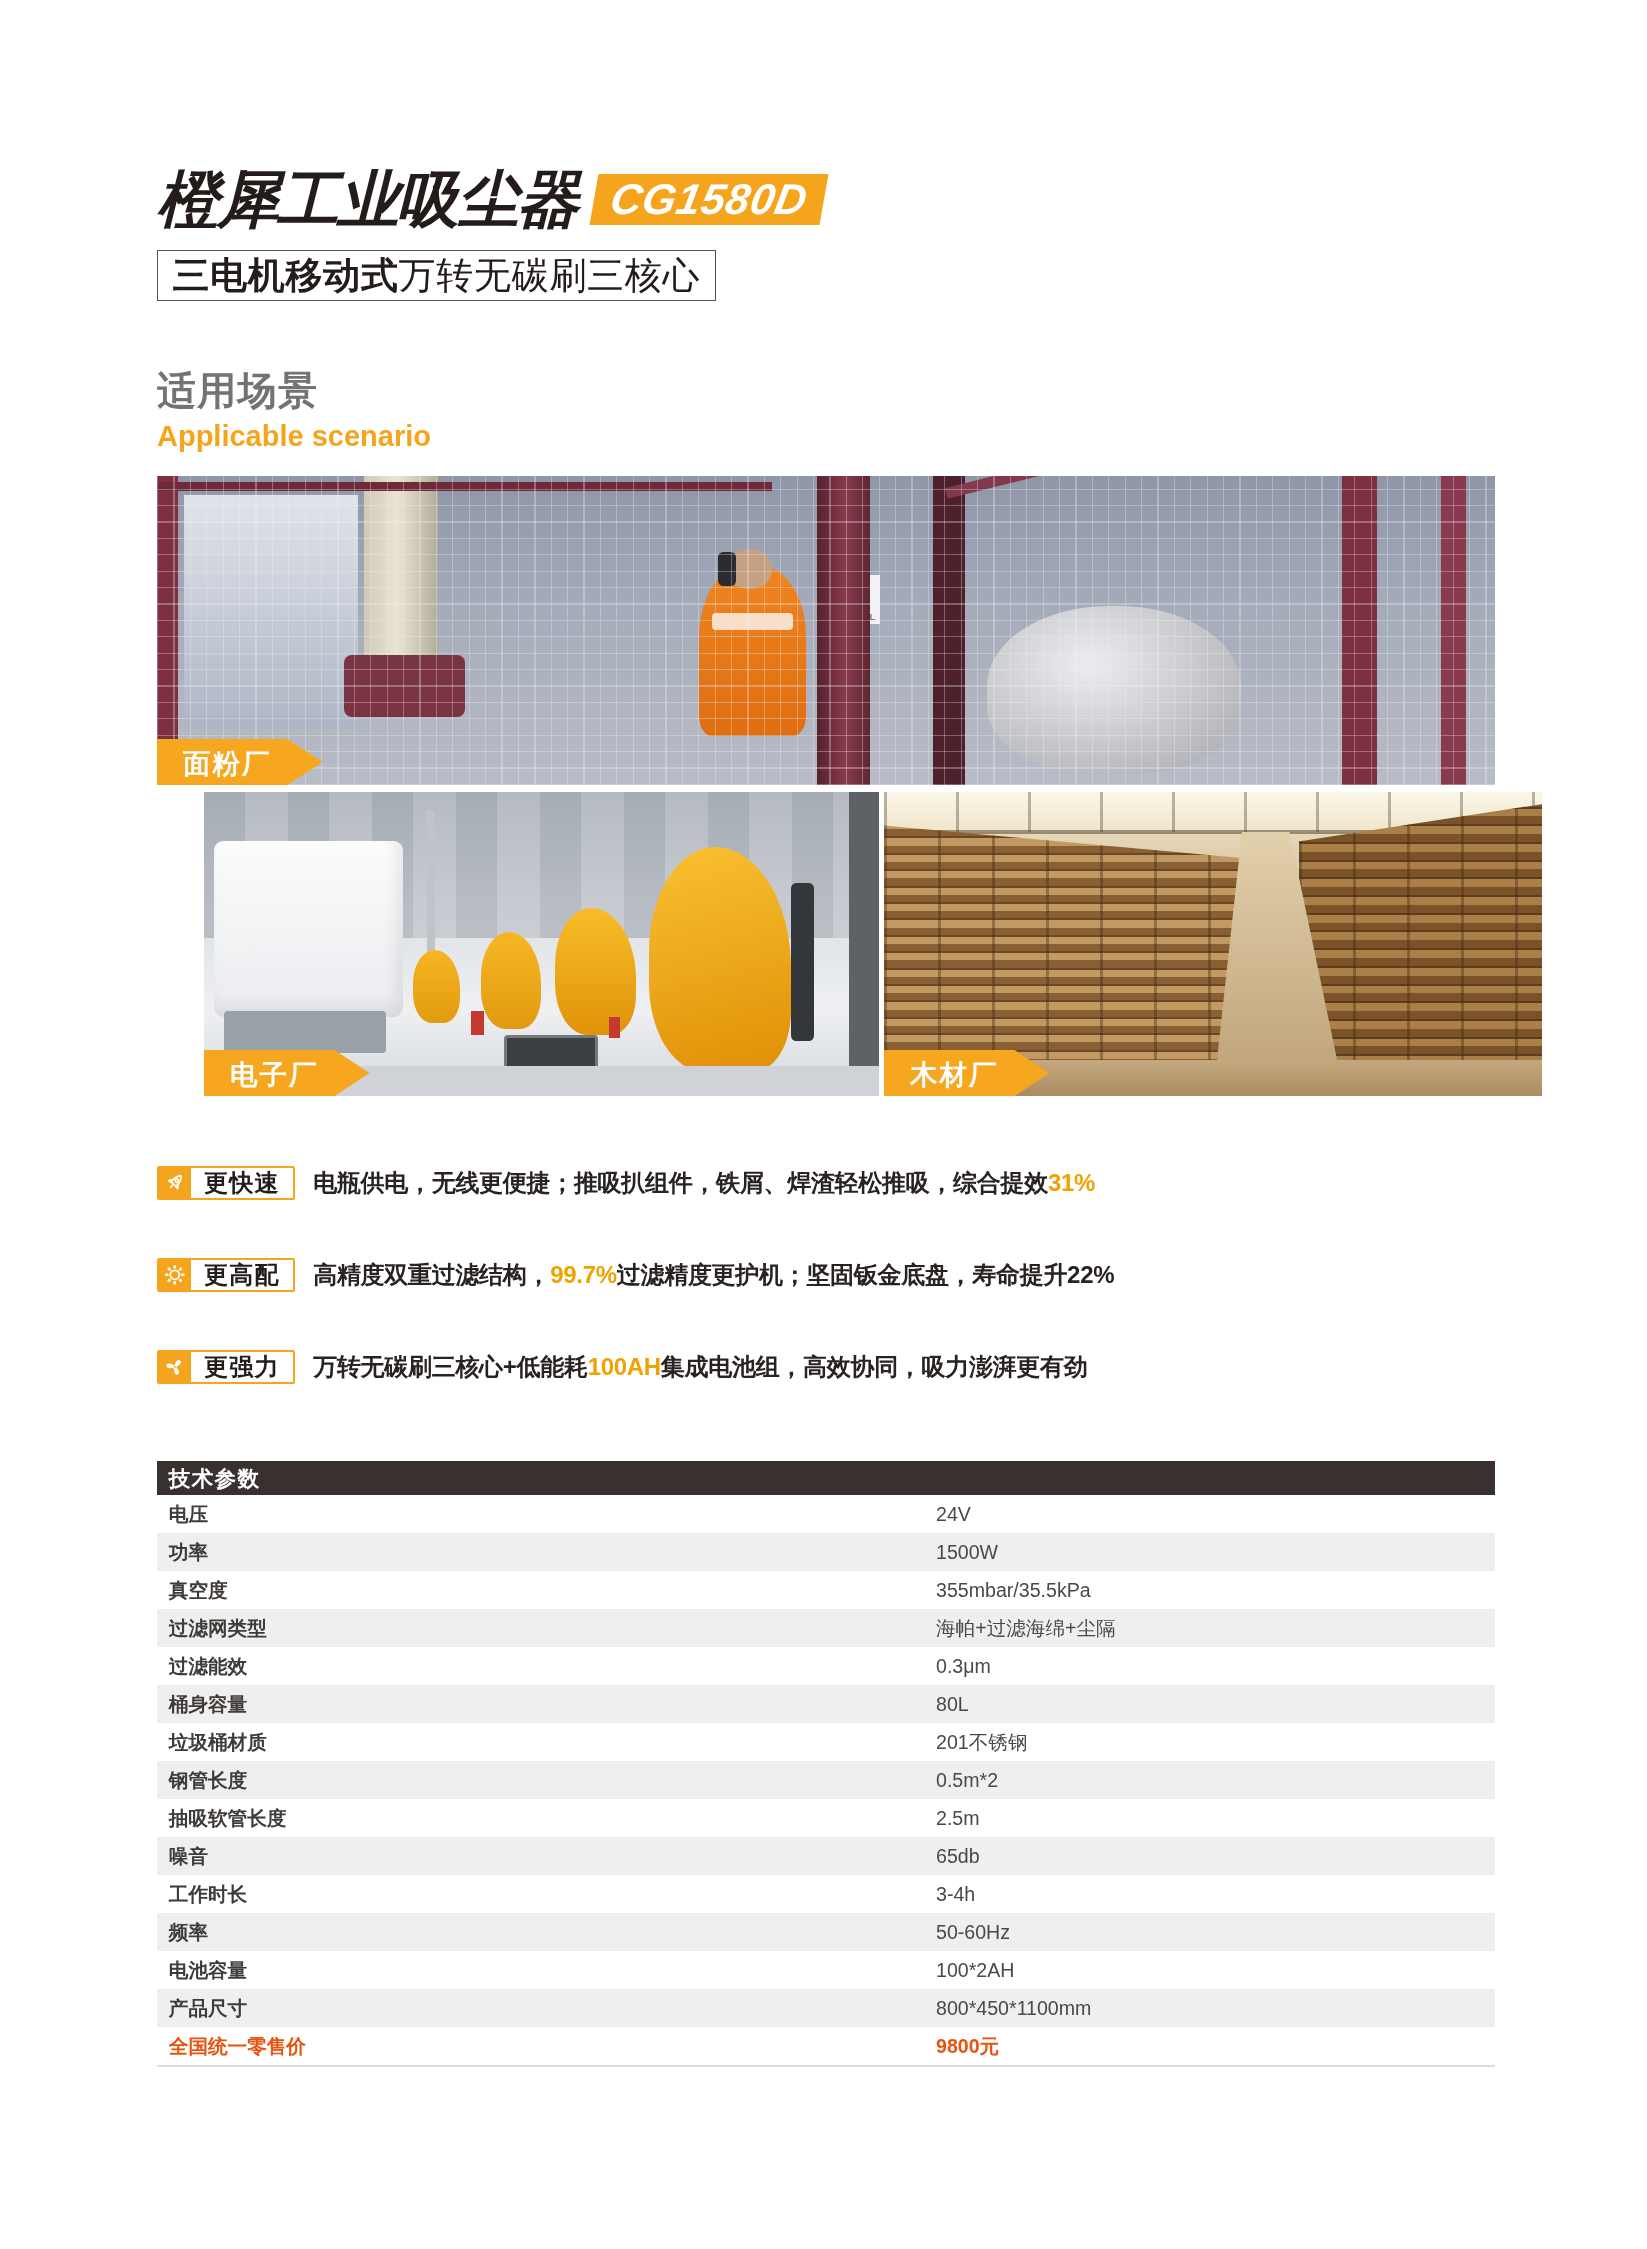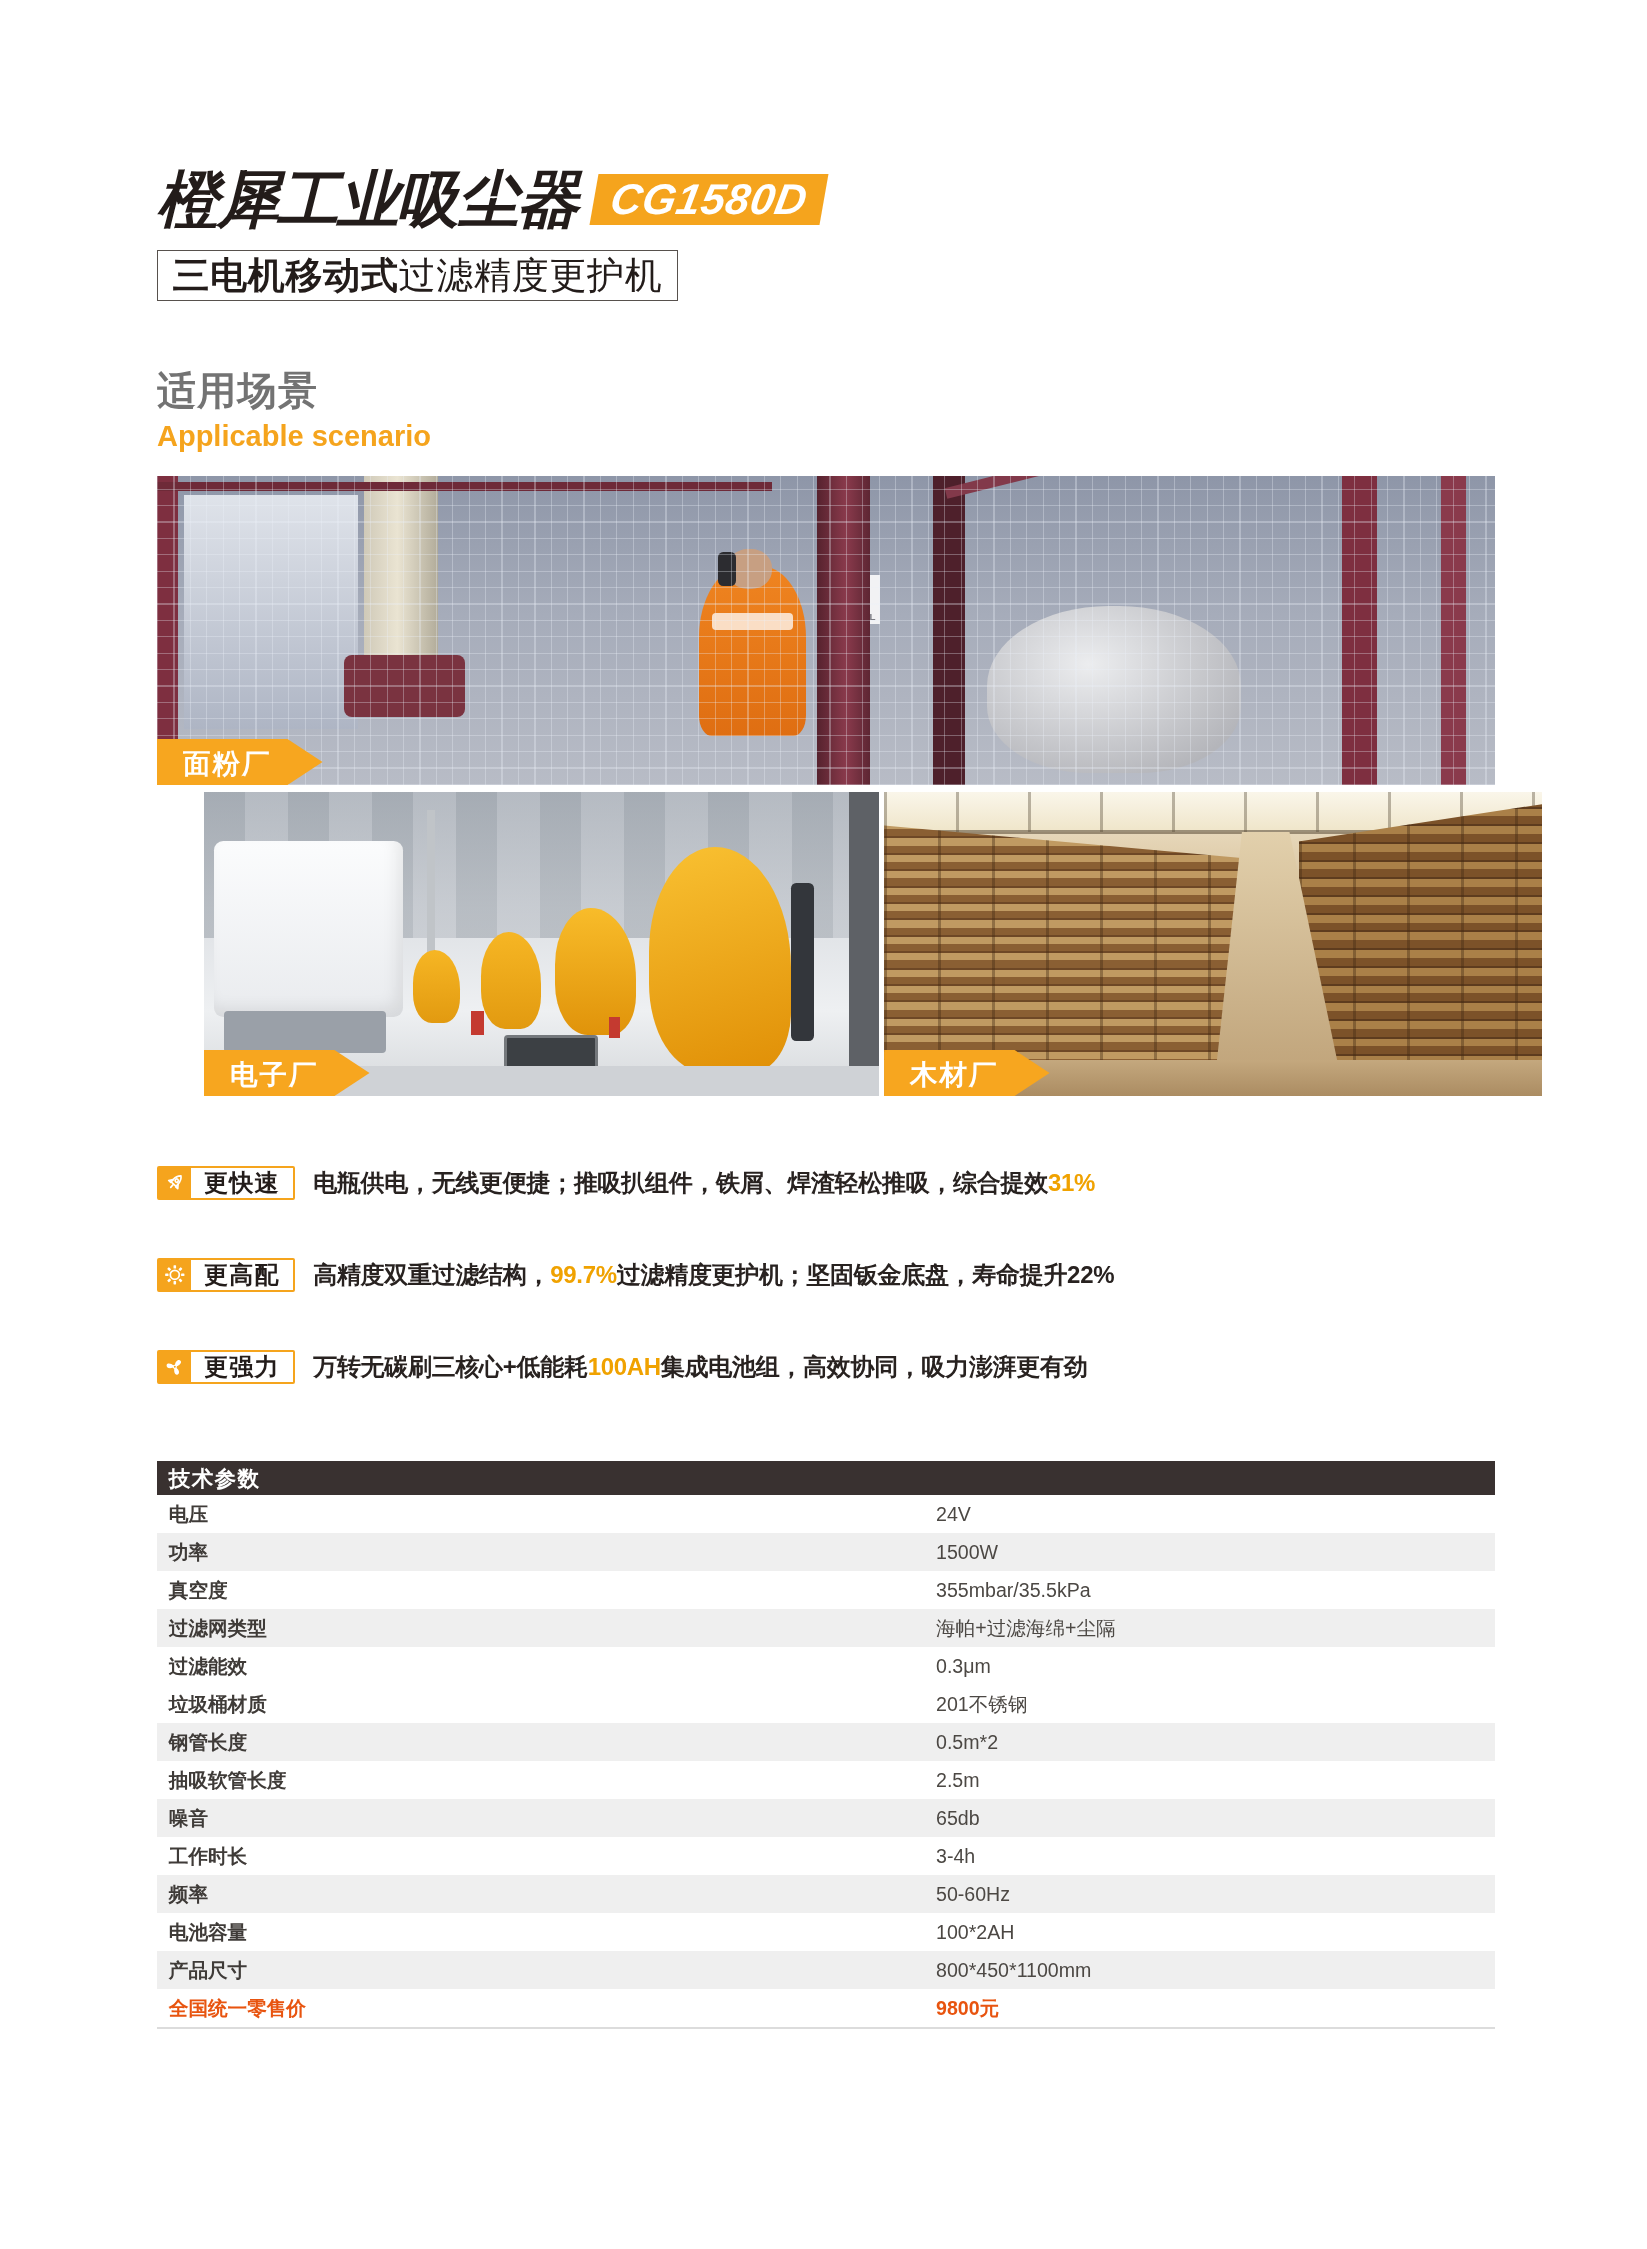--- a/index.html
+++ b/index.html
@@ -112,21 +112,21 @@
 
   <div class="title-row">
     <div class="product-title">橙犀工业吸尘器</div>
     <div class="model-badge">
       <span>CG1580D</span>
     </div>
   </div>
 
   <div class="subtitle-box">
     <span class="sb-bold">三电机移动式</span>
-      <span class="sb-reg">过滤精度更护机</span>
+      <span class="sb-reg">万转无碳刷三核心</span>
   </div>
 
   <div class="h-cn">适用场景</div>
   <div class="h-en">Applicable scenario</div>
 
   <div class="photo photo-flour">
     <div class="abs fm-wall"></div>
     <div class="abs fm-pipe"></div>
     <div class="abs fm-motor"></div>
     <div class="abs fm-frame-left"></div>
@@ -263,20 +263,24 @@
         <div class="spec-row alt">
           <div class="label">过滤网类型</div>
           <div class="value">海帕+过滤海绵+尘隔</div>
         </div>
 
         <div class="spec-row">
           <div class="label">过滤能效</div>
           <div class="value">0.3μm</div>
         </div>
 
+        <div class="spec-row alt">
+          <div class="label">桶身容量</div>
+          <div class="value">80L</div>
+        </div>
 
         <div class="spec-row">
           <div class="label">垃圾桶材质</div>
           <div class="value">201不锈钢</div>
         </div>
 
         <div class="spec-row alt">
           <div class="label">钢管长度</div>
           <div class="value">0.5m*2</div>
         </div>

